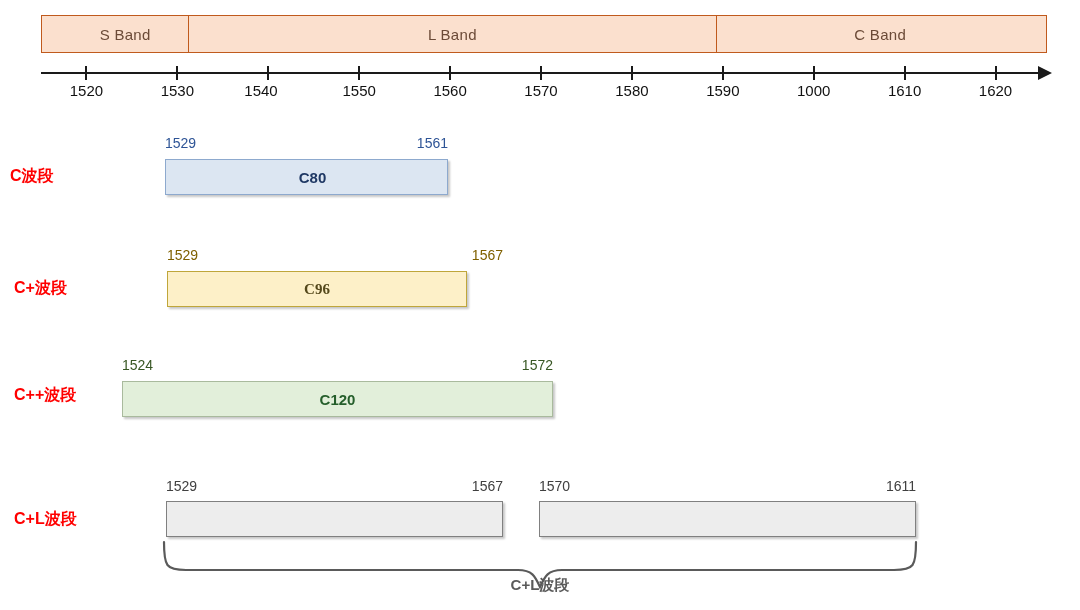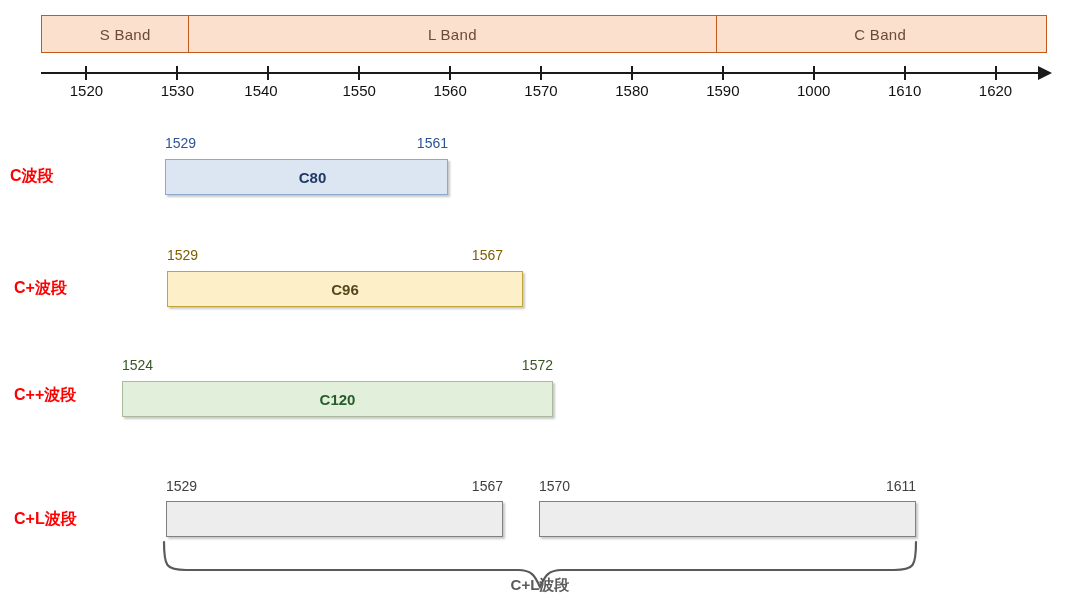--- a/index.html
+++ b/index.html
@@ -163,21 +163,21 @@
       <div class="tick" style="left: 994.545px;"></div>
       <div class="tick-label" style="left: 995.545px;">1620</div>
     </div>
 
   <div id="rows-layer">
       <div class="row-label" style="left: 10px; top: 166px; color: rgb(255, 0, 0);">C波段</div>
       <div class="seg-bar shadow" style="left: 165px; top: 159px; width: 283px; background: rgb(220, 230, 242); border: 1.5px solid rgb(141, 169, 206); color: rgb(31, 56, 100); padding-left: 12px;">C80</div>
       <div class="endlabel left" style="left: 165px; top: 135px; color: rgb(46, 84, 150);">1529</div>
       <div class="endlabel right" style="left: 328px; width: 120px; top: 135px; color: rgb(46, 84, 150);">1561</div>
       <div class="row-label" style="left: 14px; top: 278px; color: rgb(255, 0, 0);">C+波段</div>
-      <div class="seg-bar shadow" style="left: 167px; top: 271px; width: 356px; background: rgb(253, 240, 200); border: 1.5px solid rgb(191, 166, 58); color: rgb(84, 72, 27);">C96</div>
+      <div class="seg-bar shadow" style="left: 167px; top: 271px; width: 300px; background: rgb(253, 240, 200); border: 1.5px solid rgb(191, 166, 58); color: rgb(84, 72, 27); font-family: Liberation Serif, serif;">C96</div>
       <div class="endlabel left" style="left: 167px; top: 247px; color: rgb(127, 96, 0);">1529</div>
       <div class="endlabel right" style="left: 383px; width: 120px; top: 247px; color: rgb(127, 96, 0);">1567</div>
       <div class="row-label" style="left: 14px; top: 385px; color: rgb(255, 0, 0);">C++波段</div>
       <div class="seg-bar shadow" style="left: 122px; top: 381px; width: 431px; background: rgb(226, 239, 218); border: 1.5px solid rgb(169, 186, 157); color: rgb(37, 94, 43);">C120</div>
       <div class="endlabel left" style="left: 122px; top: 357px; color: rgb(55, 86, 35);">1524</div>
       <div class="endlabel right" style="left: 433px; width: 120px; top: 357px; color: rgb(55, 86, 35);">1572</div>
       <div class="row-label" style="left: 14px; top: 509px; color: rgb(255, 0, 0);">C+L波段</div>
       <div class="seg-bar shadow" style="left: 166px; top: 501px; width: 337px; background: rgb(237, 237, 237); border: 1.5px solid rgb(128, 128, 128); color: rgb(64, 64, 64);"></div>
       <div class="endlabel left" style="left: 166px; top: 478px; color: rgb(64, 64, 64);">1529</div>
       <div class="endlabel right" style="left: 383px; width: 120px; top: 478px; color: rgb(64, 64, 64);">1567</div>

